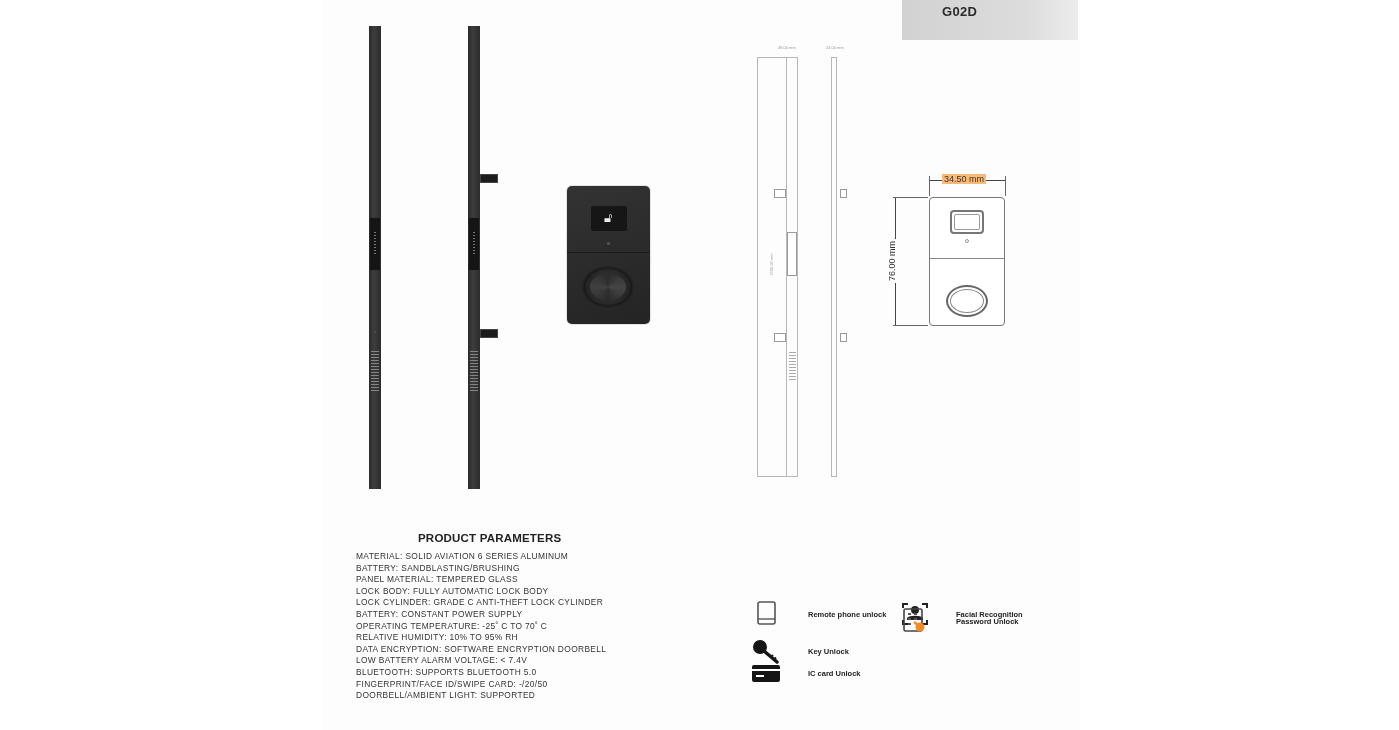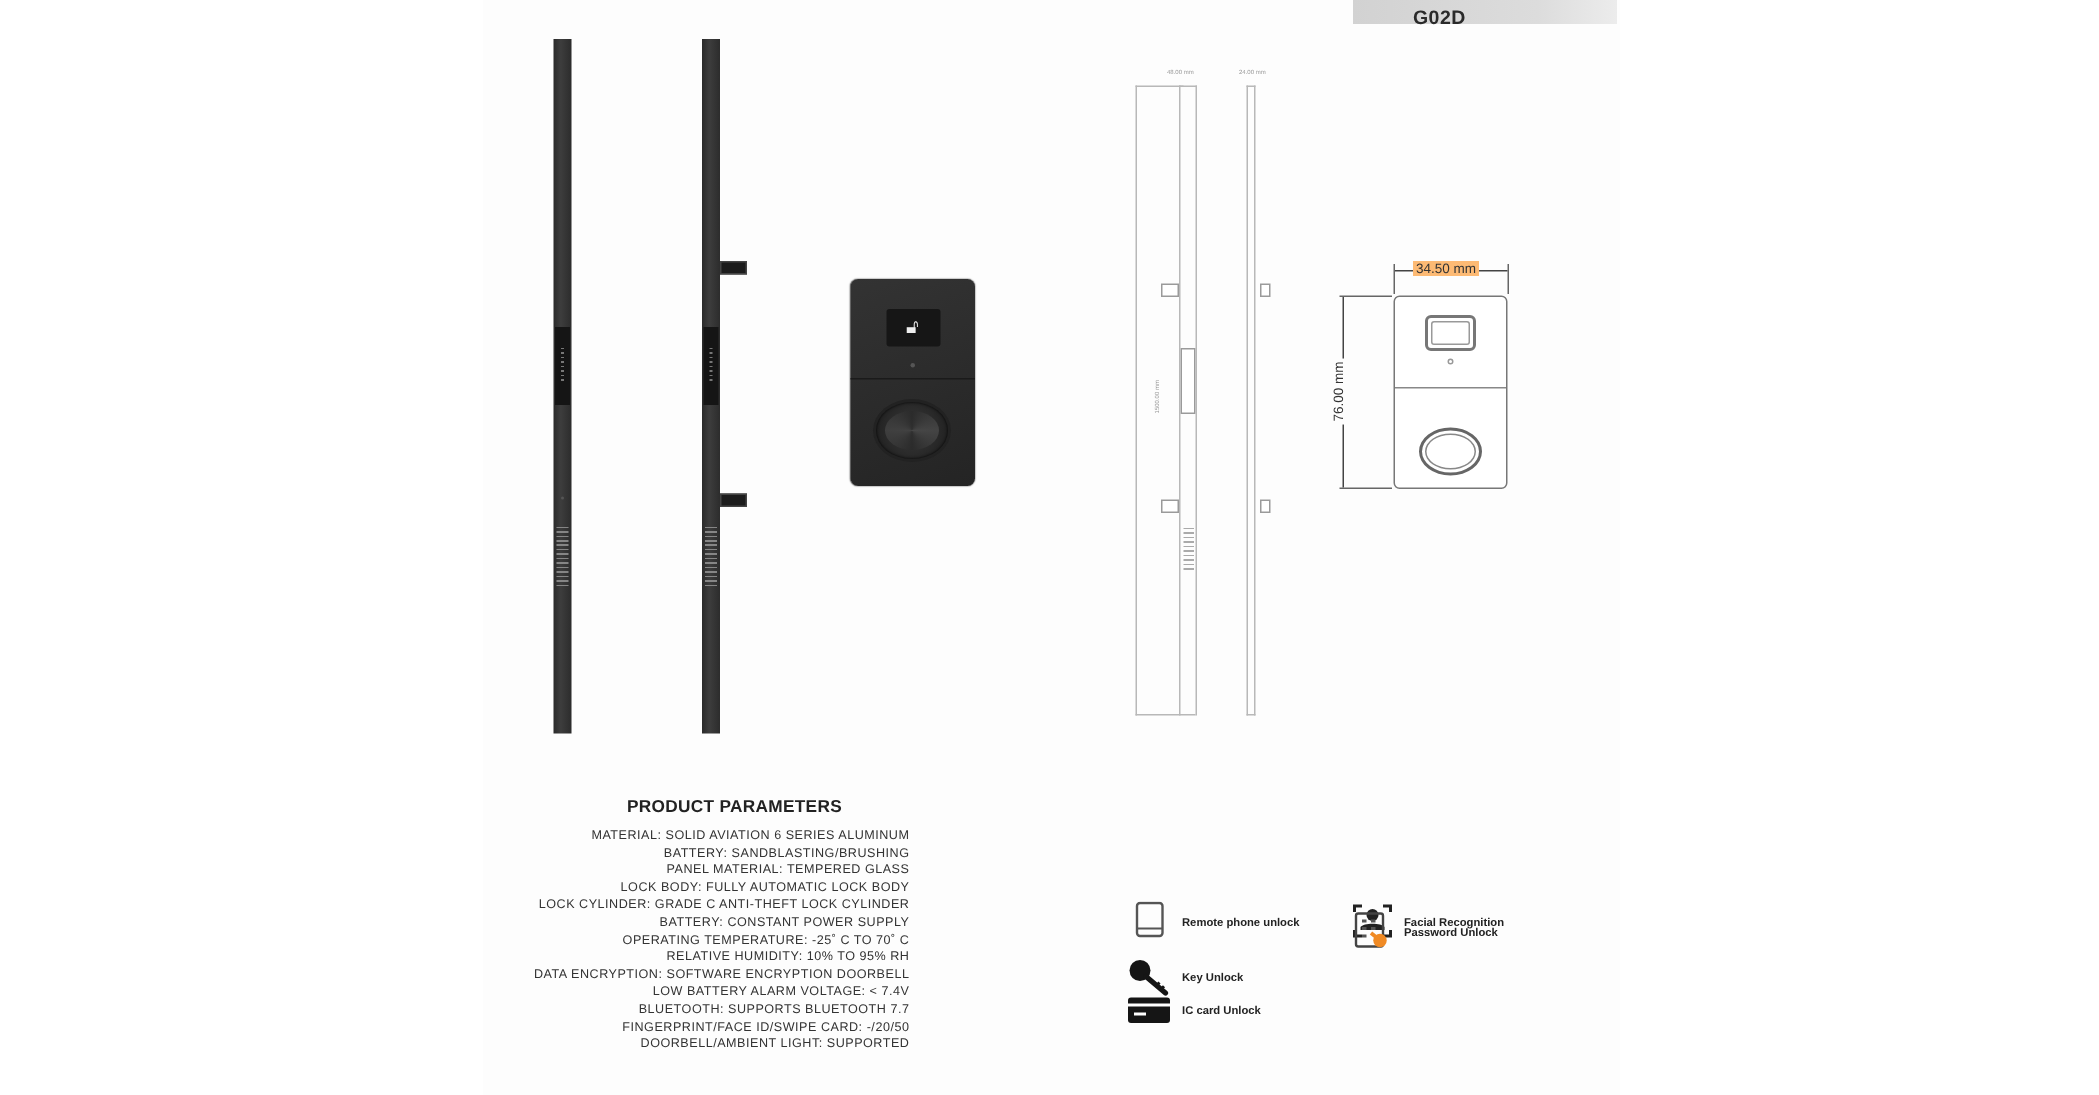--- a/index.html
+++ b/index.html
@@ -1,21 +1,21 @@
 <!DOCTYPE html>
 <html><head>
 <meta charset="utf-8">
 <style>
   * { box-sizing: border-box; margin: 0; padding: 0; }
   html, body { width: 1399px; height: 730px; background: #ffffff; overflow: hidden; }
   body { position: relative; font-family: "Liberation Sans", sans-serif; color: #1a1a1a; }
 
   .page { position: absolute; left: 322px; top: 0; width: 758px; height: 730px; background: #fdfdfd; }
 
-  .model-tab { position: absolute; left: 902px; top: 0; width: 176px; height: 16px;
+  .model-tab { position: absolute; left: 902px; top: 0; width: 176px; height: 40px;
     background: linear-gradient(90deg, #d2d2d2 0%, #dcdcdc 70%, #ececec 100%); }
   .model-tab span { position: absolute; left: 40px; top: 4px; font-weight: bold; font-size: 13px; color: #2a2a2a; letter-spacing: 0.3px; }
 
   
   .bar { position: absolute; background: linear-gradient(90deg, #2a2a2a 0%, #3d3d3d 40%, #2c2c2c 100%); }
   .bar-a { left: 369px; top: 26px; width: 12px; height: 463px; }
   .bar-b { left: 468px; top: 26px; width: 12px; height: 463px; }
   .bar-screen { position: absolute; left: 1px; width: 10px; height: 52px; background: #151515; }
   .bar-screen i { position: absolute; left: 4px; top: 14px; width: 2px; height: 22px;
     background: repeating-linear-gradient(180deg, #777 0 1px, transparent 1px 3px); }
@@ -46,27 +46,27 @@
   .draw-panel { position: absolute; left: 929px; top: 197px; width: 76px; height: 129px; border: 1px solid #777; border-radius: 4px; background: #fff; }
   .draw-panel .sep { position: absolute; left: 0; right: 0; top: 44px; height: 1px; background: #888; }
   .draw-panel .win { position: absolute; left: 20px; top: 12px; width: 34px; height: 24px; border: 2px solid #777; border-radius: 4px; }
   .draw-panel .win::after { content: ""; position: absolute; inset: 2px; border: 1px solid #999; border-radius: 2px; }
   .draw-panel .led { position: absolute; left: 35px; top: 41px; width: 4px; height: 4px; border: 1px solid #999; border-radius: 50%; }
   .draw-panel .ring { position: absolute; left: 16px; top: 87px; width: 42px; height: 32px; border: 2px solid #666; border-radius: 50%; }
   .draw-panel .ring::after { content: ""; position: absolute; inset: 2px; border: 1px solid #888; border-radius: 50%; }
 
   
   .params-title { position: absolute; left: 382px; top: 532px; font-size: 11.5px; font-weight: bold; color: #222; letter-spacing: 0.2px; margin-left: 36px; }
-  .params-list { position: absolute; left: 356px; top: 551px; list-style: none; text-align: right; }
+  .params-list { position: absolute; left: 356px; top: 551px; list-style: none; }
   .params-list li { font-size: 8.4px; line-height: 11.6px; color: #333; letter-spacing: 0.35px; white-space: nowrap; }
 
   
   .feat { position: absolute; display: flex; align-items: center; }
   .feat .ic { width: 30px; height: 26px; position: relative; }
-  .feat .lb { font-size: 7.5px; font-weight: bold; color: #222; margin-left: 6px; white-space: nowrap; }
+  .feat .lb { font-size: 7.5px; font-weight: bold; color: #222; margin-left: 26px; white-space: nowrap; }
 </style>
 </head>
 <body>
 
 <div class="page"></div>
 
 <div class="model-tab">
   <span>G02D</span>
 </div>
 
@@ -143,21 +143,21 @@
   <li>MATERIAL: SOLID AVIATION 6 SERIES ALUMINUM</li>
   <li>BATTERY: SANDBLASTING/BRUSHING</li>
   <li>PANEL MATERIAL: TEMPERED GLASS</li>
   <li>LOCK BODY: FULLY AUTOMATIC LOCK BODY</li>
   <li>LOCK CYLINDER: GRADE C ANTI-THEFT LOCK CYLINDER</li>
   <li>BATTERY: CONSTANT POWER SUPPLY</li>
   <li>OPERATING TEMPERATURE: -25˚ C TO 70˚ C</li>
   <li>RELATIVE HUMIDITY: 10% TO 95% RH</li>
   <li>DATA ENCRYPTION: SOFTWARE ENCRYPTION DOORBELL</li>
   <li>LOW BATTERY ALARM VOLTAGE: &lt; 7.4V</li>
-  <li>BLUETOOTH: SUPPORTS BLUETOOTH 7.7</li>
+  <li>BLUETOOTH: SUPPORTS BLUETOOTH 5.0</li>
   <li>FINGERPRINT/FACE ID/SWIPE CARD: -/20/50</li>
   <li>DOORBELL/AMBIENT LIGHT: SUPPORTED</li>
 </ul>
 
 <div class="feat" style="left:752px;top:601px">
   <div class="ic">
     <svg width="30" height="26" viewBox="0 0 30 26">
         <rect x="6" y="1" width="17" height="22" rx="2" fill="none" stroke="#555" stroke-width="1.6"></rect>
         <line x1="6" y1="18" x2="23" y2="18" stroke="#555" stroke-width="1.4"></line>
       </svg>

